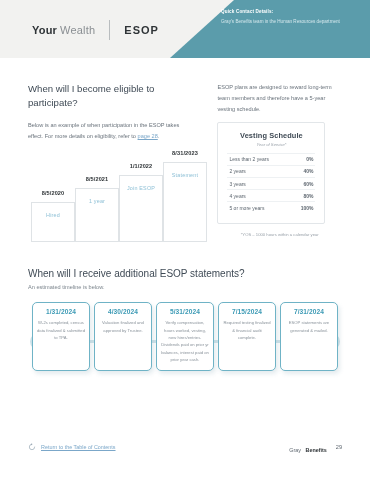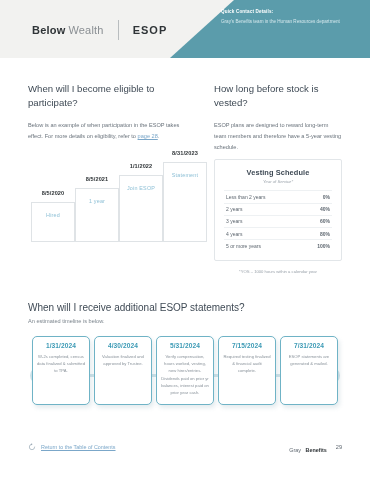--- a/index.html
+++ b/index.html
@@ -47,21 +47,21 @@
     font-size:5.4px;color:#8fc0d6;letter-spacing:.2px;
   }
   .step-date{
     position:absolute;font-size:5.6px;font-weight:bold;color:#2f3437;
     letter-spacing:.1px;white-space:nowrap;
   }
 
   
   .vcard{
     margin-top:6px;border:1px solid #e2e6e9;border-radius:2px;background:#fff;
-    padding:8px 9px 9px 9px;box-sizing:border-box;width:128px;
+    padding:8px 9px 9px 9px;box-sizing:border-box;width:108px;
   }
   .vcard-title{font-size:7.4px;font-weight:bold;color:#3f4a55;text-align:center;letter-spacing:.1px;}
   .vcard-sub{font-size:4.2px;color:#9aa2aa;text-align:center;font-style:italic;margin-top:2px;margin-bottom:6px;}
   .vrow{display:flex;justify-content:space-between;align-items:center;padding:2.6px 2px;border-top:1px solid #eef1f3;}
   .vrow:first-of-type{border-top:none;}
   .vrow-l{font-size:5.0px;color:#5d666f;}
   .vrow-r{font-size:5.0px;color:#5d666f;font-weight:bold;}
   .vnote{font-size:4.2px;color:#9aa2aa;margin-top:8px;text-align:center;line-height:1.5;}
 
   
@@ -100,21 +100,21 @@
   .fr-page{font-size:5.6px;color:#5d666f;}
 </style>
 </head>
 <body>
 
 <div class="page">
 
   <div class="header">
     <div class="header-teal"></div>
     <div class="brand">
-      <span class="brand-your">Below</span>
+      <span class="brand-your">Your</span>
       <span class="brand-wealth">Wealth</span>
       <span class="brand-div"></span>
       <span class="brand-esop">ESOP</span>
     </div>
     <div class="qc">
       <div class="qc-title">Quick Contact Details:</div>
       <div class="qc-body">Gray's Benefits team in the Human Resources department</div>
     </div>
   </div>
 
@@ -145,21 +145,20 @@
 
           <div class="step" style="left:135px;top:2px;width:44px;height:80px;">
             <div class="step-label">Statement</div>
           </div>
           <div class="step-date" style="left:133px;top:-10px;width:48px;text-align:center;">8/31/2023</div>
 
         </div>
       </div>
 
       <div class="col-r">
-        <h2 class="q">How long before stock is vested?</h2>
         <p class="body">ESOP plans are designed to reward long-term team members and therefore have a 5-year vesting schedule.</p>
 
         <div class="vcard">
           <div class="vcard-title">Vesting Schedule</div>
           <div class="vcard-sub">Year of Service*</div>
 
           <div class="vrow">
             <span class="vrow-l">Less than 2 years</span>
             <span class="vrow-r">0%</span>
           </div>

